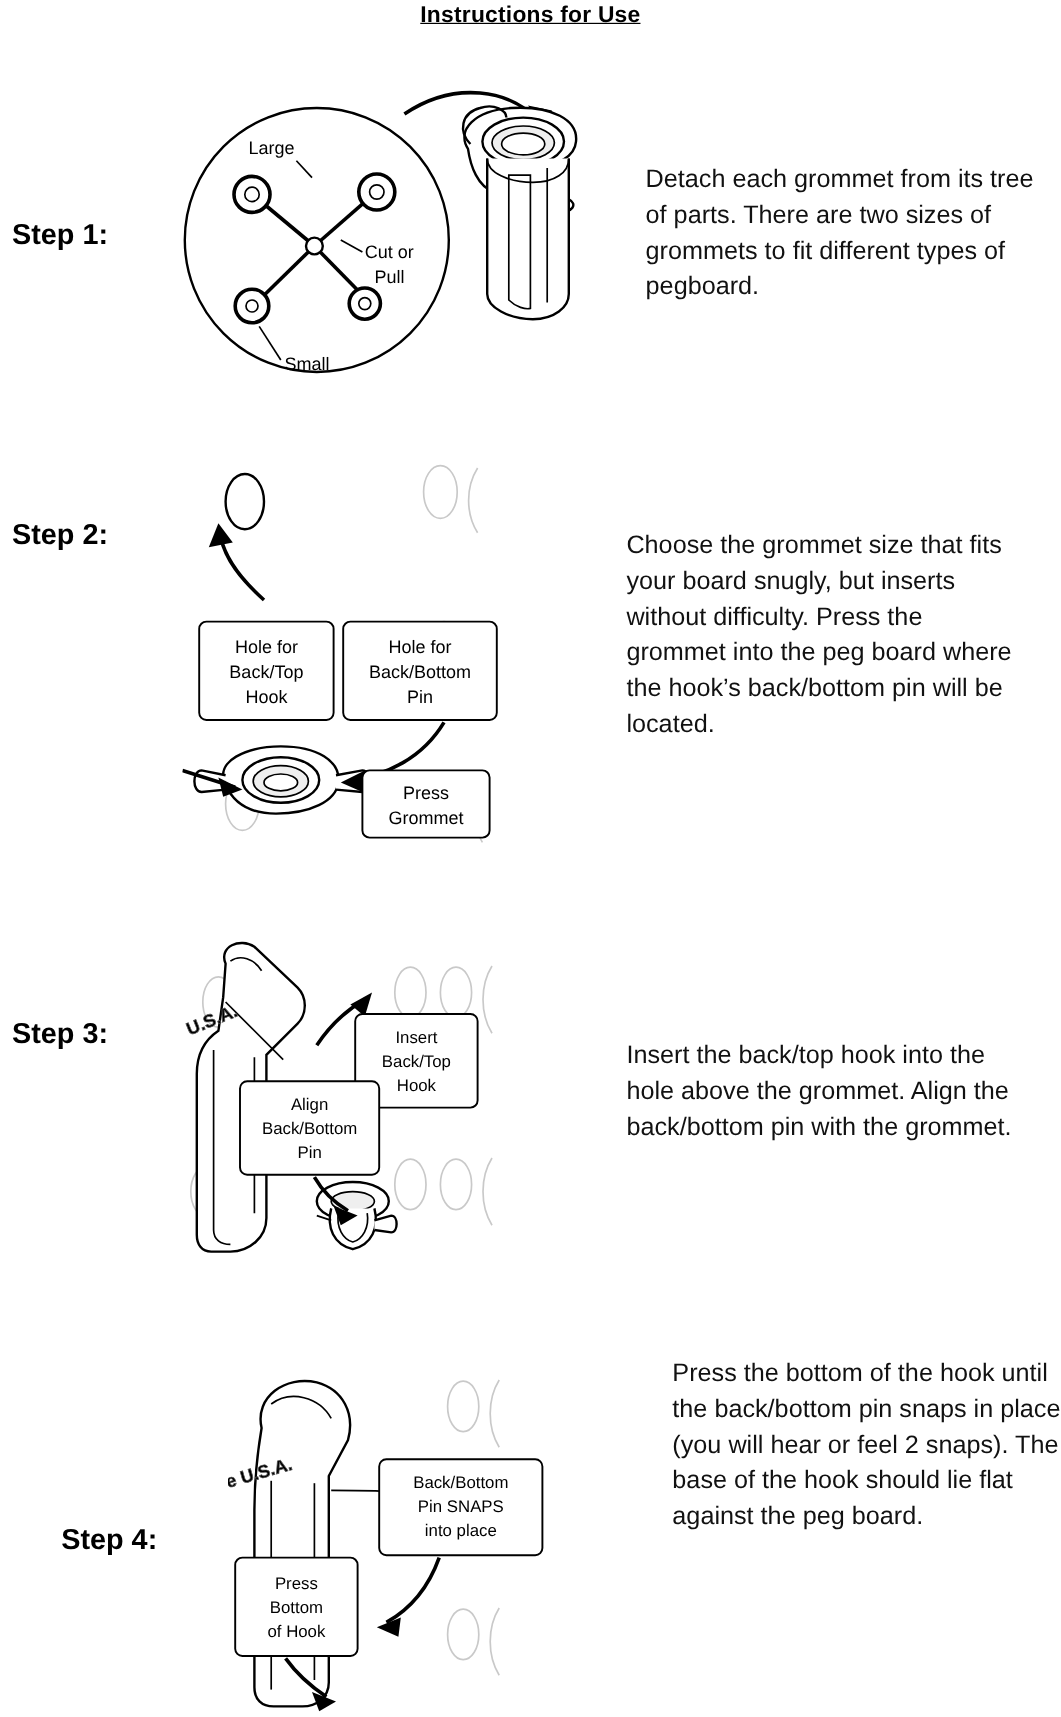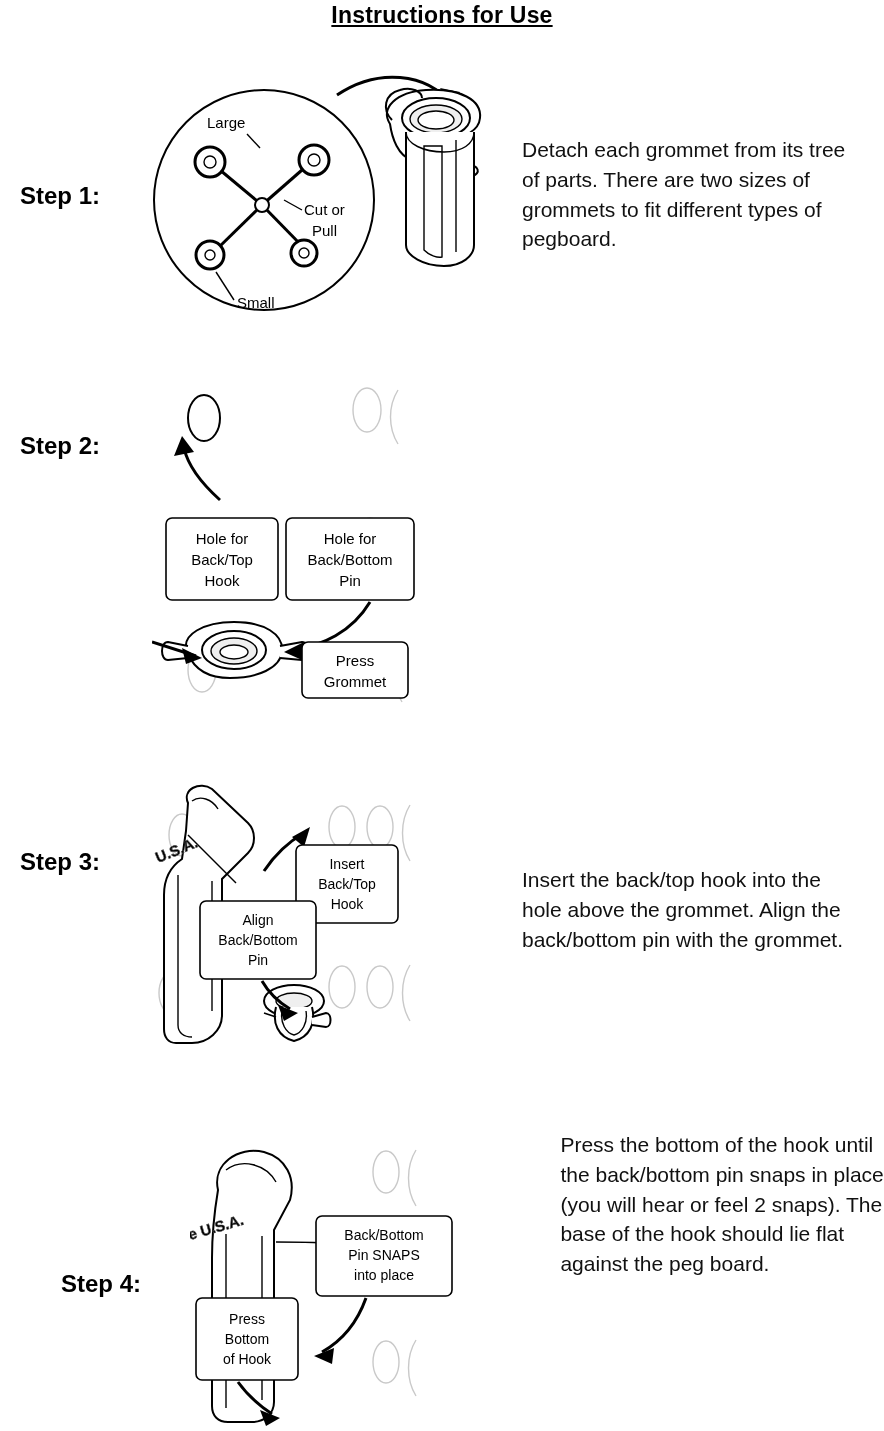--- a/index.html
+++ b/index.html
@@ -15,57 +15,57 @@
     position: relative;
     overflow: hidden;
   }
   .page {
     width: 884px;
     height: 1431px;
     position: relative;
   }
   .doc-title {
     text-align: center;
-    font-size: 23px;
+    font-size: 19px;
     font-weight: bold;
     text-decoration: underline;
     padding-top: 2px;
     letter-spacing: 0.2px;
   }
 
   .step-row {
     position: absolute;
     left: 0;
     width: 884px;
     display: flex;
     align-items: flex-start;
   }
   .step-label {
     width: 152px;
     font-size: 24px;
     font-weight: bold;
     text-align: left;
-    padding-left: 20px;
+    padding-left: 10px;
     box-sizing: border-box;
   }
   .step-figure {
     width: 370px;
     position: relative;
   }
   .step-text {
     width: 330px;
     font-size: 21px;
     line-height: 1.42;
     color: #111;
   }
 
   
   #row1 { top: 50px; }
   #row1 .step-label { margin-top: 132px; }
-  #row1 .step-text { margin-top: 85px; }
+  #row1 .step-text { margin-top: 85px; margin-left: 16px; }
 
   #row2 { top: 370px; }
   #row2 .step-label { margin-top: 62px; }
   #row2 .step-text { margin-top: 70px; }
 
   #row3 { top: 775px; }
   #row3 .step-label { margin-top: 73px; }
   #row3 .step-text { margin-top: 90px; }
 
   #row4 { top: 1130px; }
@@ -204,20 +204,21 @@
         <polygon points="50,288 30,278 34,294" class="fillk"></polygon>
 
         <path d="M218 232 C 200 262, 170 276, 140 280" class="ln thick" fill="none"></path>
         <polygon points="132,282 152,272 150,290" class="fillk"></polygon>
 
         <rect x="150" y="272" width="106" height="56" rx="6" class="callout-box"></rect>
         <text x="203" y="296" text-anchor="middle" class="fig-label">Press</text>
         <text x="203" y="317" text-anchor="middle" class="fig-label">Grommet</text>
       </svg>
     </div>
+    <div class="step-text">Choose the grommet size that fits your board snugly, but inserts without difficulty. Press the grommet into the peg board where the hook’s back/bottom pin will be located.</div>
   </div>
 
   <div class="step-row" id="row3">
     <div class="step-label">Step 3:</div>
     <div class="step-figure">
       <svg width="370" height="300" viewBox="0 0 370 300">
 
         <ellipse cx="30" cy="60" rx="13" ry="21" class="ln thin lightgray fillw"></ellipse>
         <ellipse cx="190" cy="52" rx="13" ry="21" class="ln thin lightgray fillw"></ellipse>
         <ellipse cx="228" cy="52" rx="13" ry="21" class="ln thin lightgray fillw"></ellipse>

